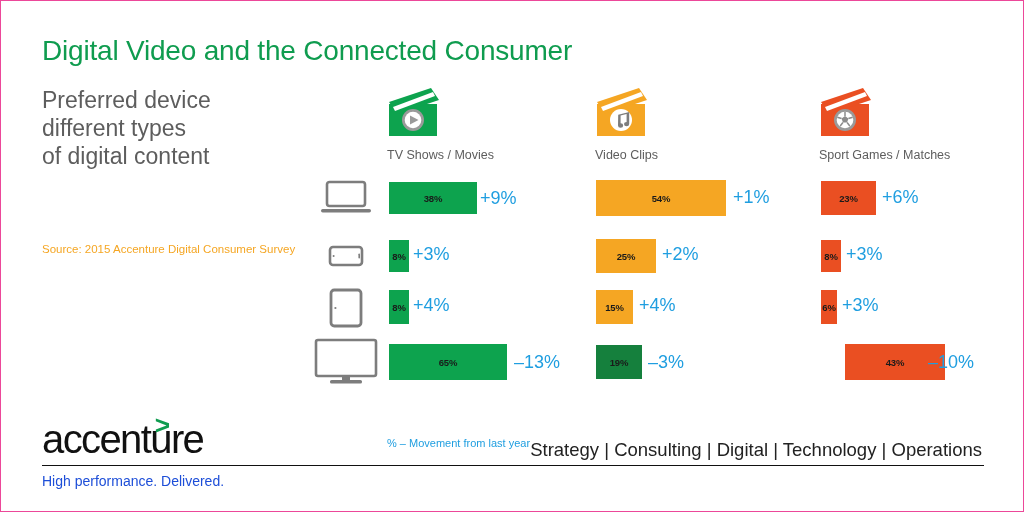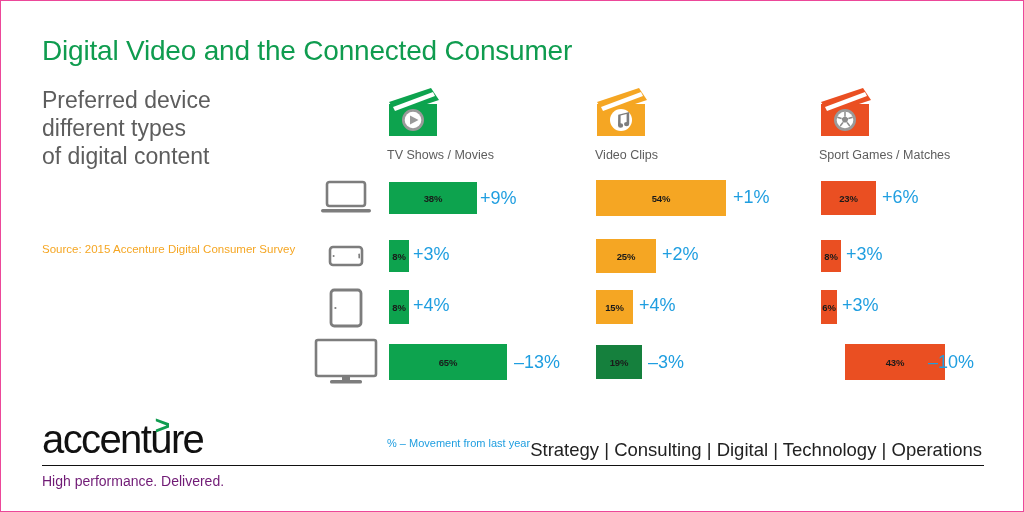--- a/index.html
+++ b/index.html
@@ -37,21 +37,21 @@
 
   .footnote{position:absolute;left:386px;top:393px;font-size:11px;color:#1f9ee0;
             white-space:nowrap;margin-top:43px;}
 
   
   .logo-wrap{position:absolute;left:41px;top:418px;}
   .logo-text{font-size:40px;color:#111;letter-spacing:-1.6px;line-height:40px;
              font-family:"Liberation Sans",sans-serif;}
   .logo-arrow{position:absolute;left:113px;top:-6px;font-size:25px;color:#0f9c4f;
               font-weight:bold;line-height:25px;transform:scaleX(1.05);}
-  .tagline{position:absolute;left:41px;top:472px;font-size:14px;color:#701a75;
+  .tagline{position:absolute;left:41px;top:472px;font-size:14px;color:#1d4ed8;
            white-space:nowrap;}
   .rule{position:absolute;left:41px;top:464px;width:942px;height:1px;background:#111;}
   .services{position:absolute;right:41px;top:438px;font-size:18.5px;color:#222;
             white-space:nowrap;}
 </style>
 </head>
 <body>
 
 <div class="frame">
 

